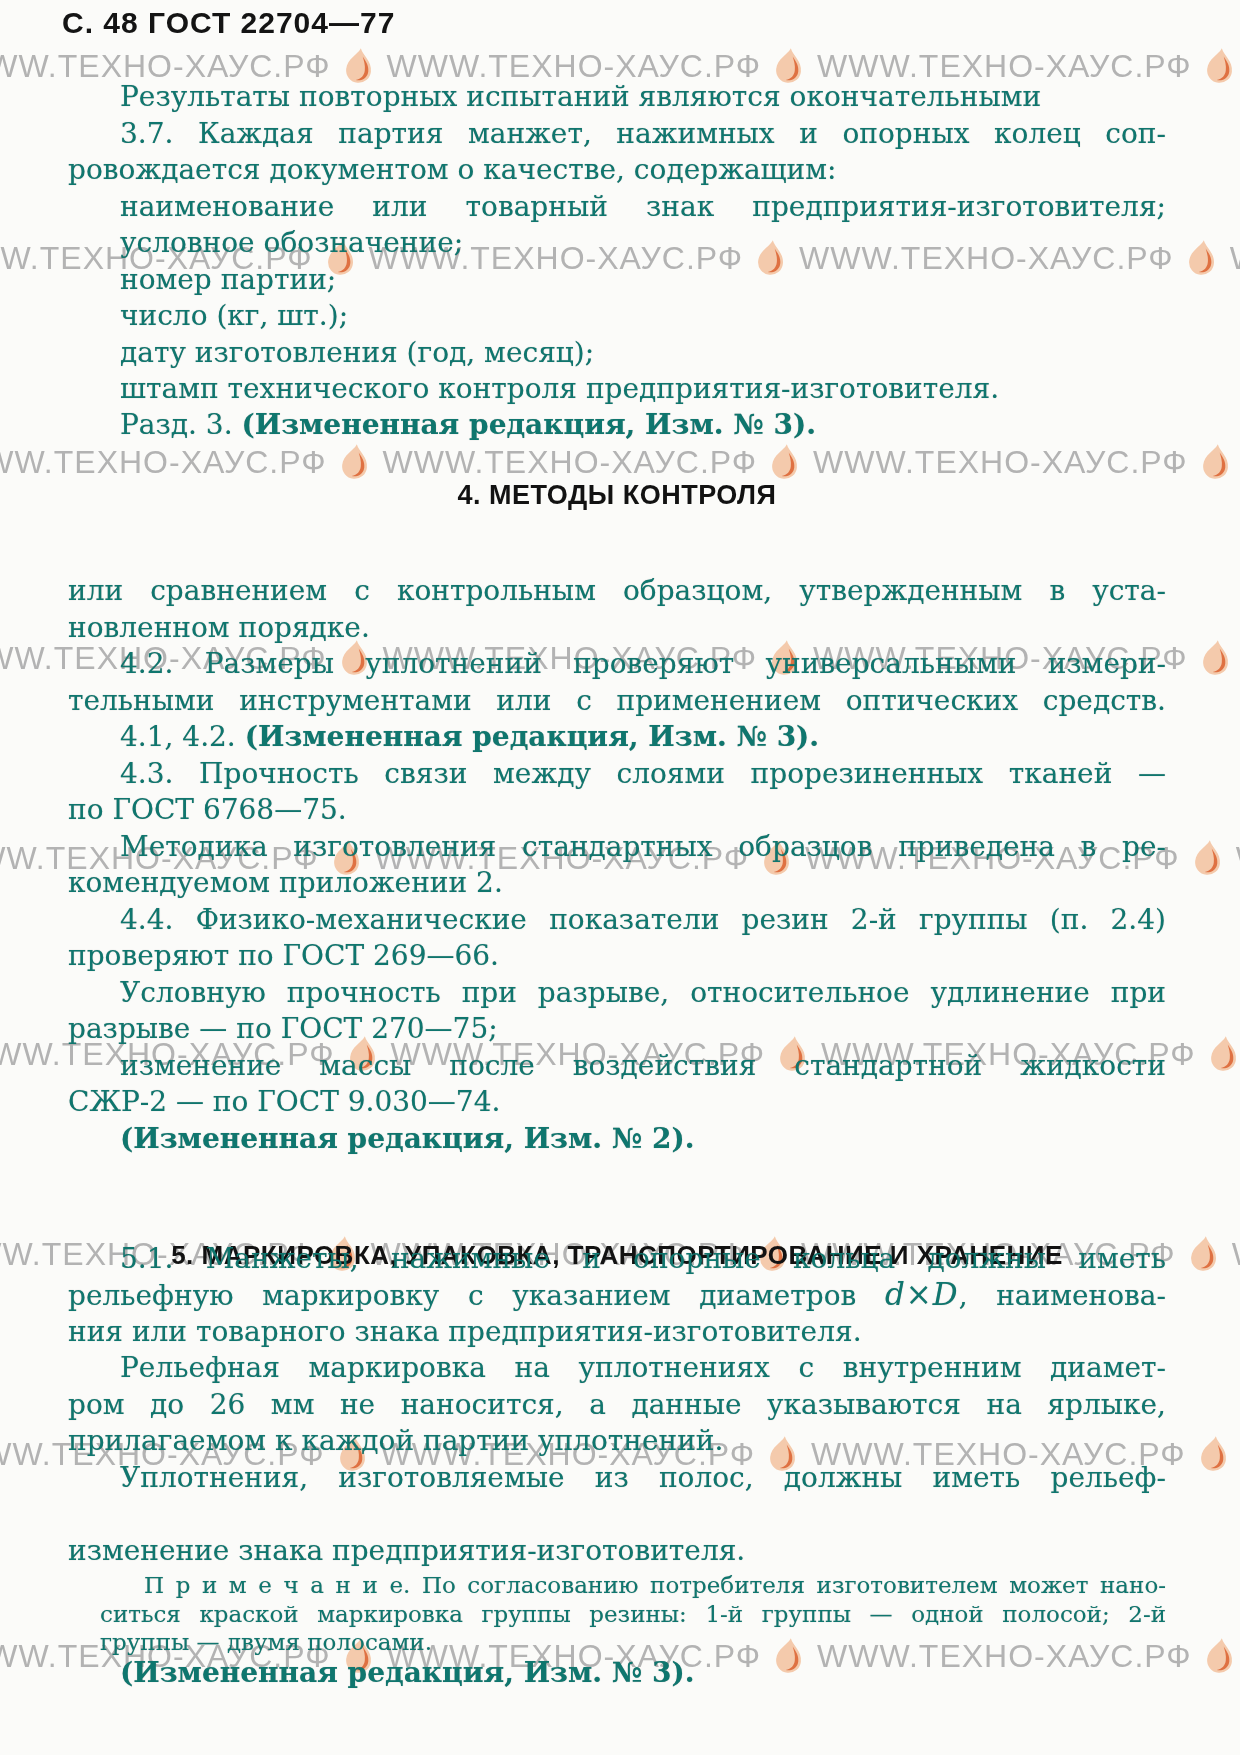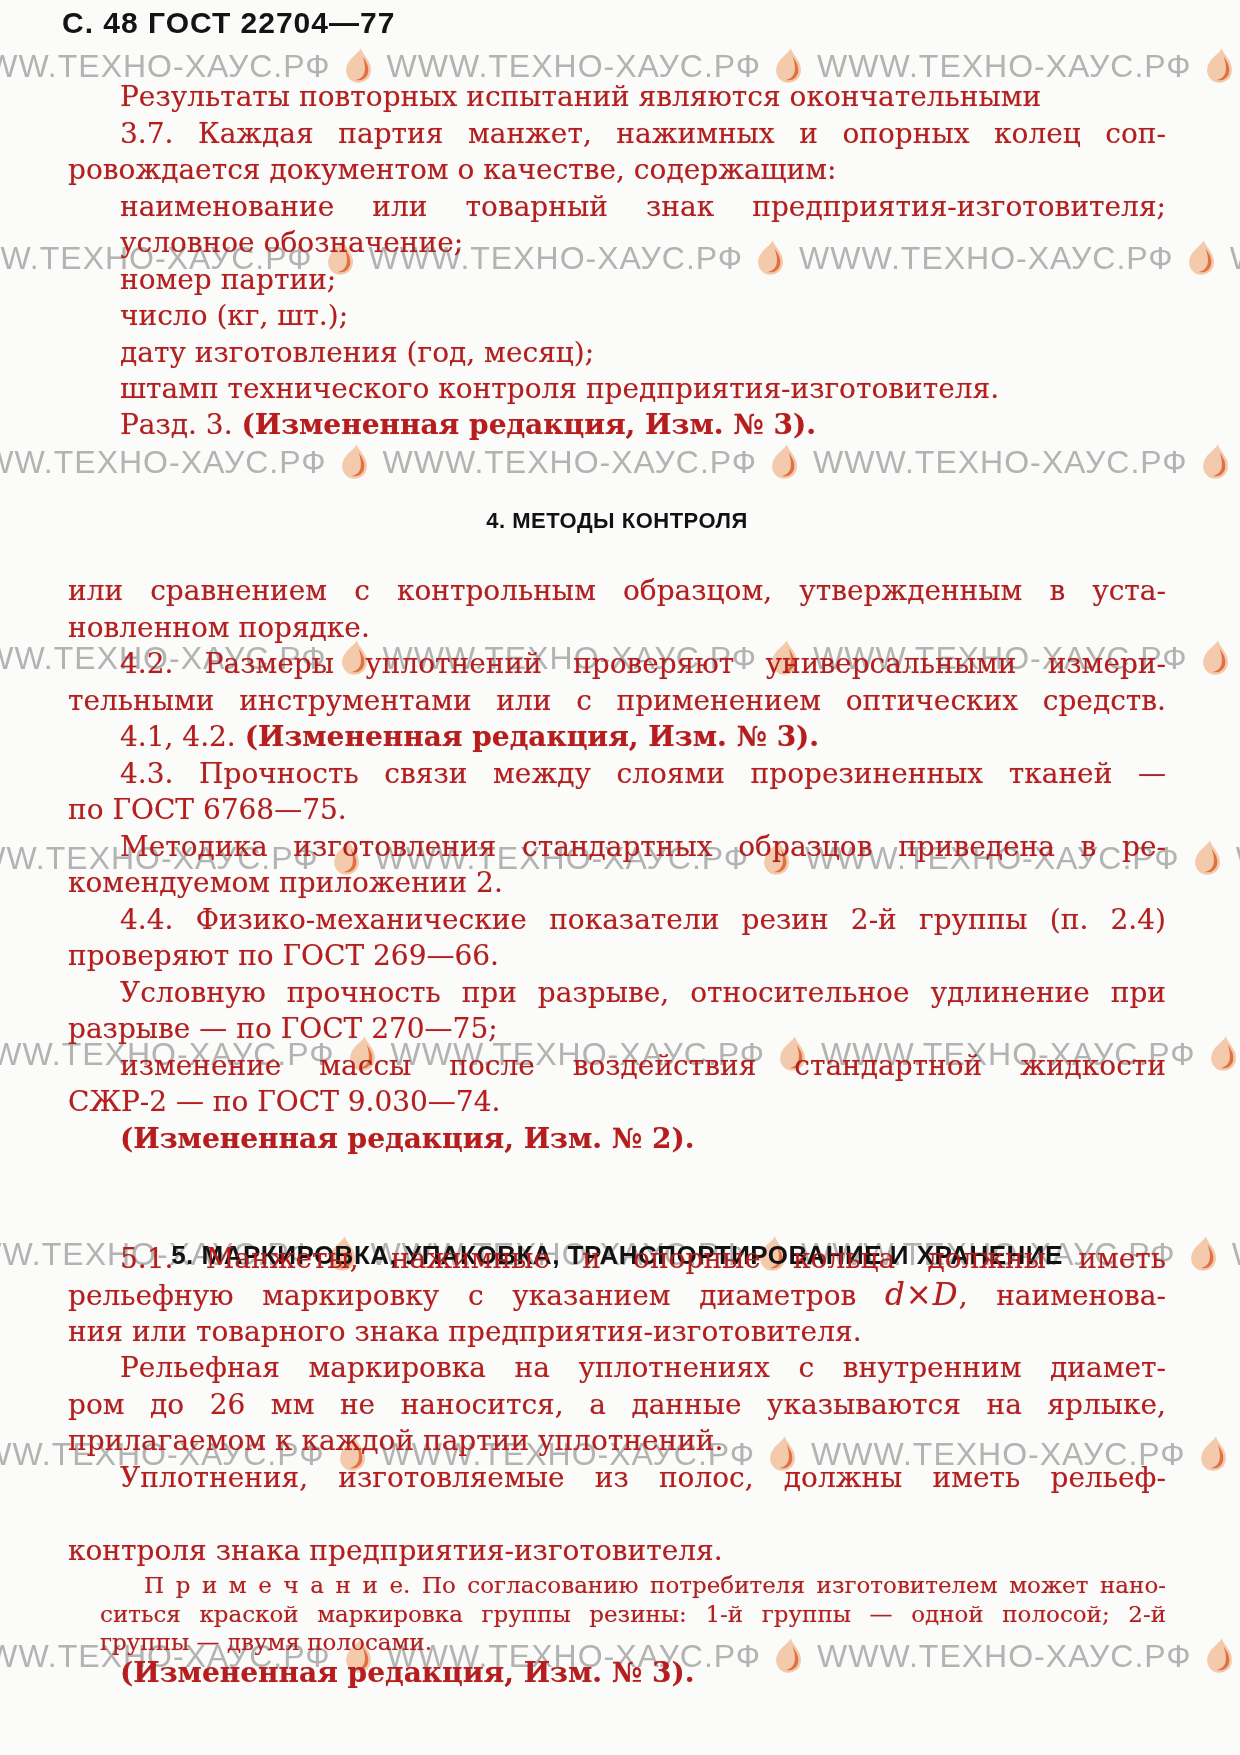--- a/index.html
+++ b/index.html
@@ -28,21 +28,21 @@
   .wm-icon{flex:0 0 auto;width:32px;height:40px;transform:rotate(6deg);opacity:.95;}
 
   
   .hdr{
     position:absolute;left:62px;top:6px;z-index:2;
     font-family:"Liberation Sans", sans-serif;
     font-weight:bold;font-size:30px;letter-spacing:1px;color:#141414;
   }
   .ln{
     position:absolute;left:68px;right:74px;z-index:2;
-    height:37px;line-height:37px;font-size:28px;color:#b91c1c;
+    height:37px;line-height:37px;font-size:28px;color:#0f766e;
     text-shadow:0 0 1px rgba(0,0,0,.30);
   }
   .in{text-indent:52px;}
   .st{text-align:justify;text-align-last:justify;}
   .bd{font-weight:bold;}
   .it{font-style:italic;letter-spacing:1px;}
   .nt{font-size:23px;height:30px;line-height:30px;left:100px;}
   .nt.in{text-indent:44px;}
   .ct{
     position:absolute;left:68px;right:74px;z-index:2;
@@ -218,21 +218,21 @@
   <div class="ln in st" style="top:115px">3.7. Каждая партия манжет, нажимных и опорных колец соп-</div>
   <div class="ln" style="top:151px">ровождается документом о качестве, содержащим:</div>
   <div class="ln in st" style="top:188px">наименование или товарный знак предприятия-изготовителя;</div>
   <div class="ln in" style="top:224px">условное обозначение;</div>
   <div class="ln in" style="top:261px">номер партии;</div>
   <div class="ln in" style="top:297px">число (кг, шт.);</div>
   <div class="ln in" style="top:334px">дату изготовления (год, месяц);</div>
   <div class="ln in" style="top:370px">штамп технического контроля предприятия-изготовителя.</div>
   <div class="ln in" style="top:406px"><span>Разд. 3. </span><span class="bd">(Измененная редакция, Изм. № 3).</span></div>
 
-  <div class="ct" style="top:508px;font-size:22px;">4. МЕТОДЫ КОНТРОЛЯ</div>
+  <div class="ct" style="top:480px;font-size:27px;">4. МЕТОДЫ КОНТРОЛЯ</div>
 
   <div class="ln" style="top:609px">новленном  порядке.</div>
   <div class="ln st" style="top:572px">или сравнением с контрольным образцом, утвержденным в уста-</div>
   <div class="ln in st" style="top:645px">4.2. Размеры уплотнений проверяют универсальными измери-</div>
   <div class="ln st" style="top:682px">тельными инструментами или с применением оптических средств.</div>
   <div class="ln in" style="top:718px"><span>4.1, 4.2. </span><span class="bd">(Измененная редакция, Изм. № 3).</span></div>
   <div class="ln in st" style="top:755px">4.3. Прочность связи между слоями прорезиненных тканей —</div>
   <div class="ln" style="top:791px">по ГОСТ 6768—75.</div>
   <div class="ln in st" style="top:828px">Методика изготовления стандартных образцов приведена в ре-</div>
   <div class="ln" style="top:864px">комендуемом приложении 2.</div>
@@ -246,21 +246,21 @@
 
   <div class="ct" style="top:1240px;font-size:26px;">5. МАРКИРОВКА, УПАКОВКА, ТРАНСПОРТИРОВАНИЕ И ХРАНЕНИЕ</div>
 
   <div class="ln in st" style="top:1240px">5.1. Манжеты, нажимные и опорные кольца должны иметь</div>
   <div class="ln st" style="top:1276px"><span>рельефную маркировку с указанием диаметров </span><span class="it" style="font-size:31px;">d×D</span><span>, наименова-</span></div>
   <div class="ln" style="top:1313px">ния или товарного знака предприятия-изготовителя.</div>
   <div class="ln in st" style="top:1349px">Рельефная маркировка на уплотнениях с внутренним диамет-</div>
   <div class="ln st" style="top:1386px">ром до 26 мм не наносится, а данные указываются на ярлыке,</div>
   <div class="ln in st" style="top:1459px">Уплотнения, изготовляемые из полос, должны иметь рельеф-</div>
   <div class="ln" style="top:1422px">прилагаемом к каждой партии уплотнений.</div>
-  <div class="ln" style="top:1532px">контроля знака предприятия-изготовителя.</div>
+  <div class="ln" style="top:1532px">изменение знака предприятия-изготовителя.</div>
 
   <div class="ln nt in st" style="top:1570px">П р и м е ч а н и е.  По согласованию потребителя изготовителем может нано-</div>
   <div class="ln nt st" style="top:1599px">ситься краской маркировка группы резины: 1-й группы — одной полосой; 2-й</div>
   <div class="ln nt" style="top:1627px">группы — двумя полосами.</div>
 
   <div class="ln in bd" style="top:1654px">(Измененная редакция, Изм. № 3).</div>
 
 </div>
 
 </body></html>

